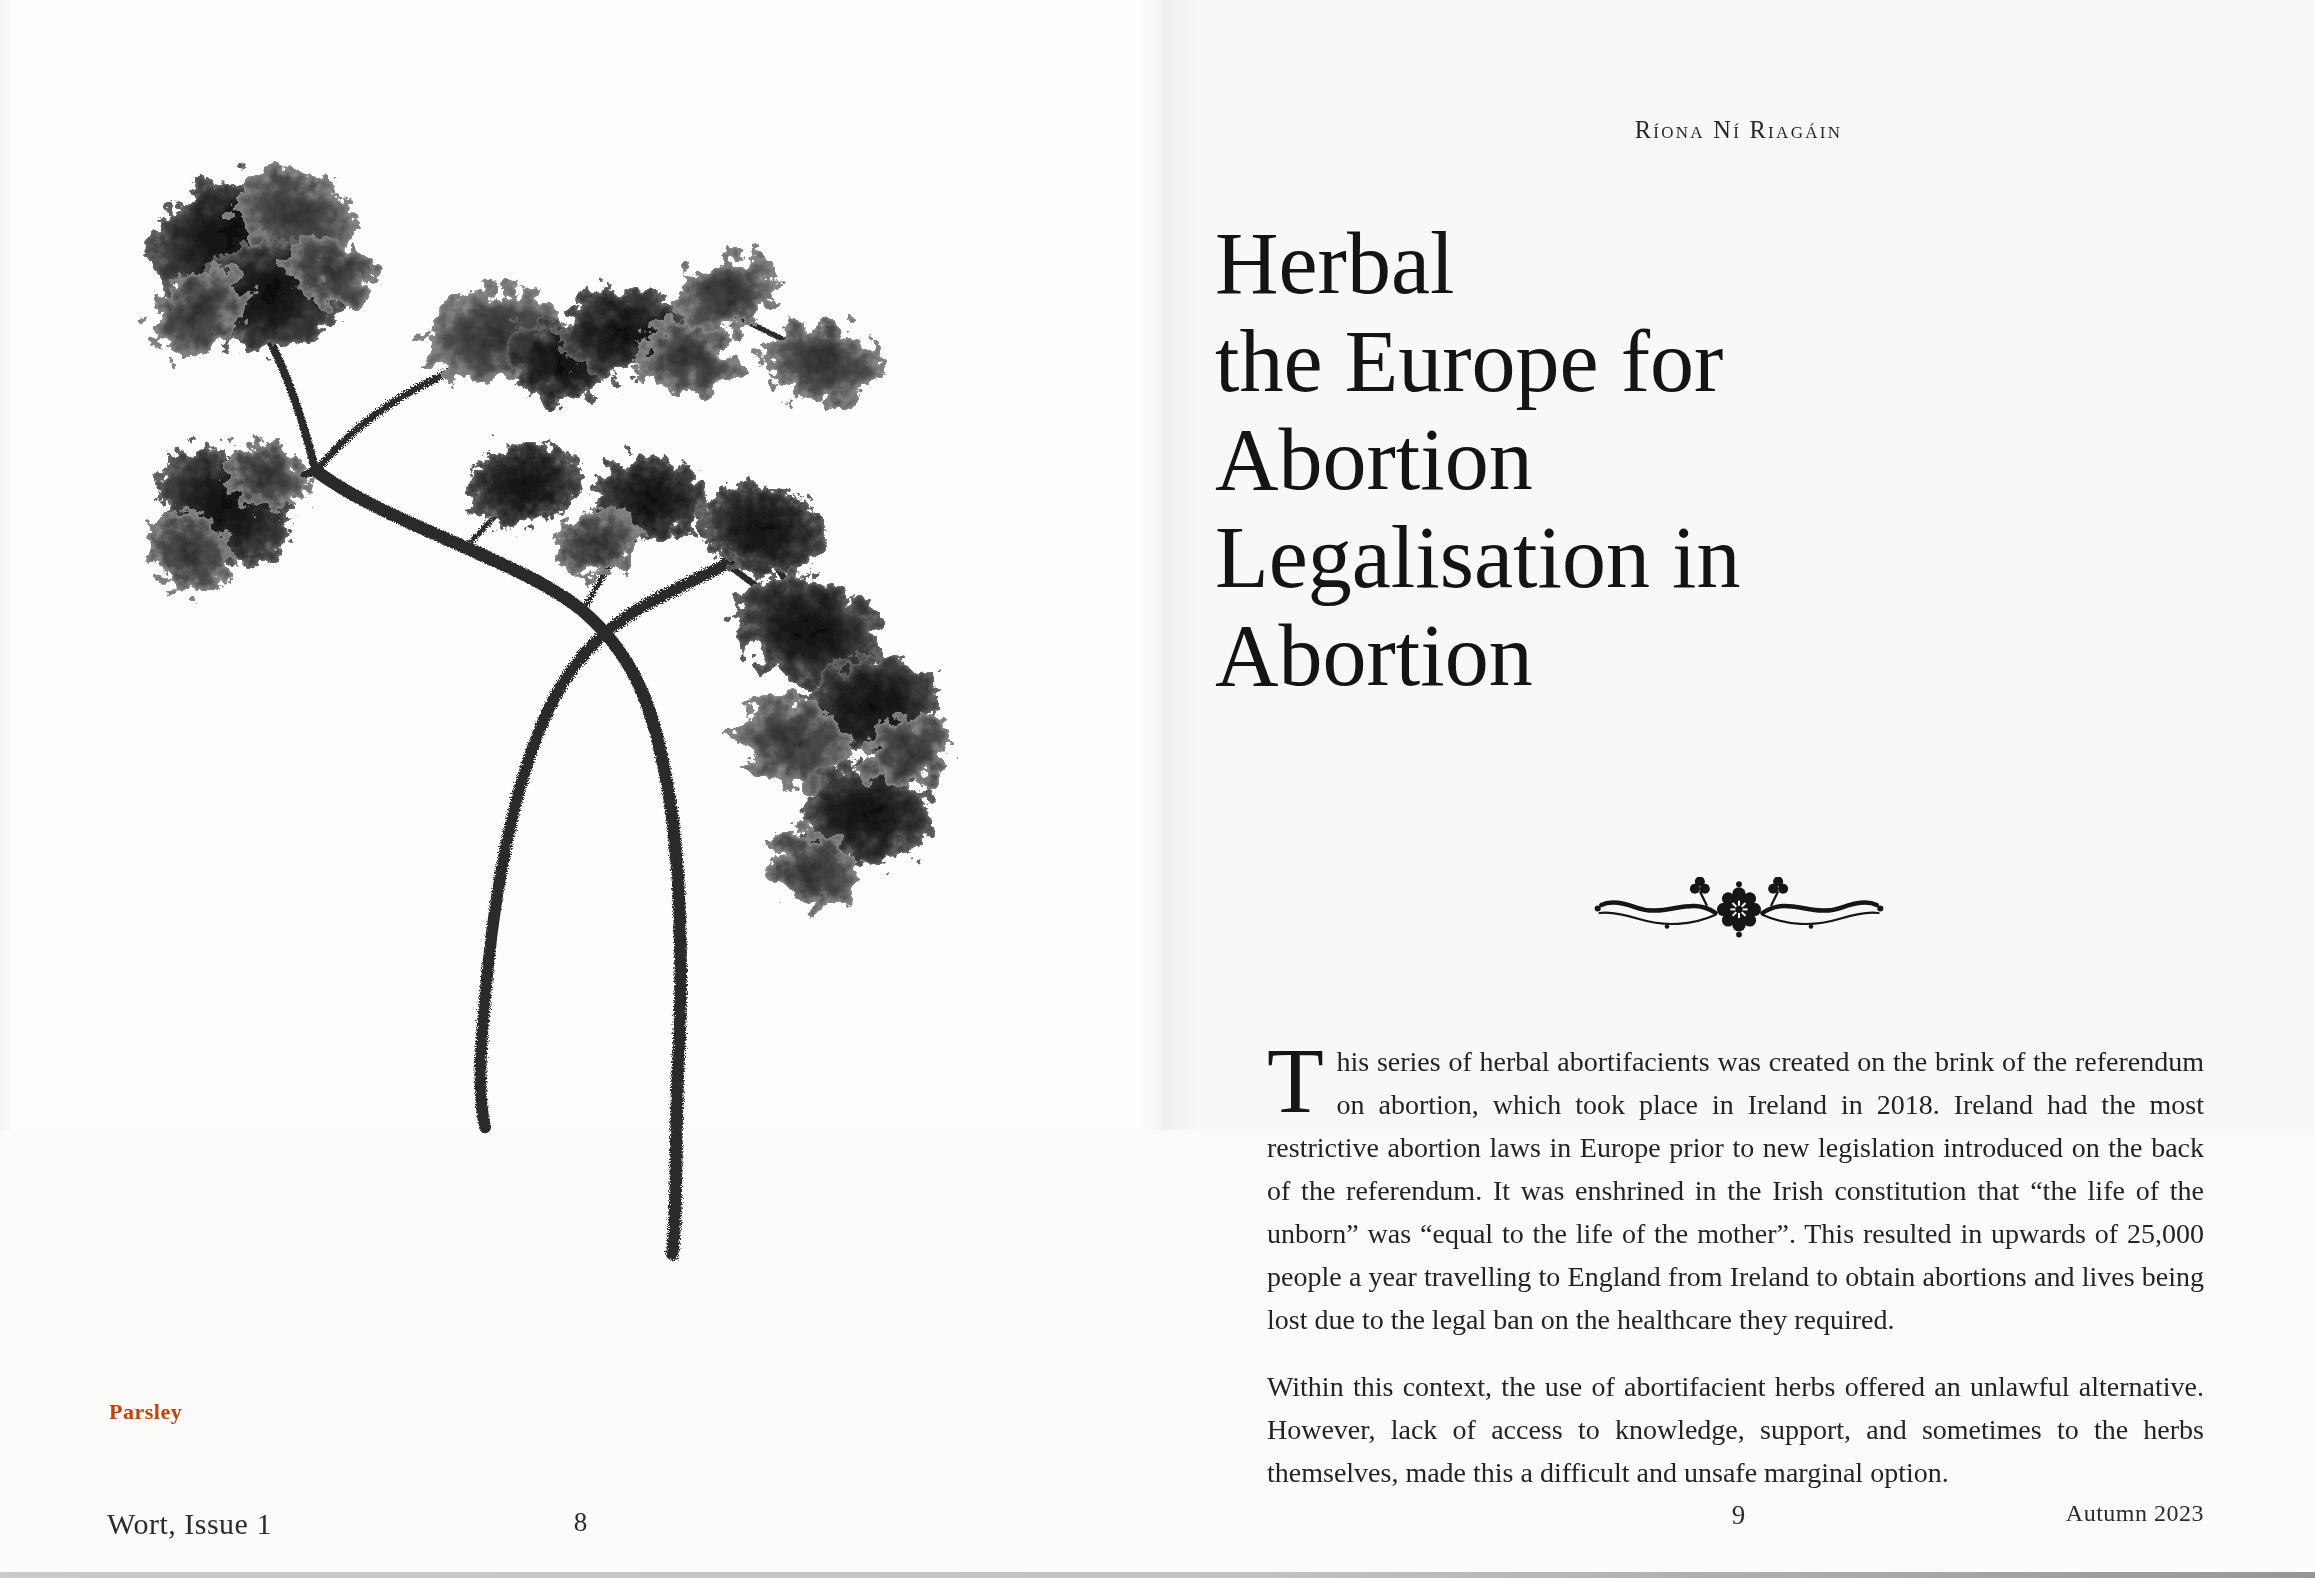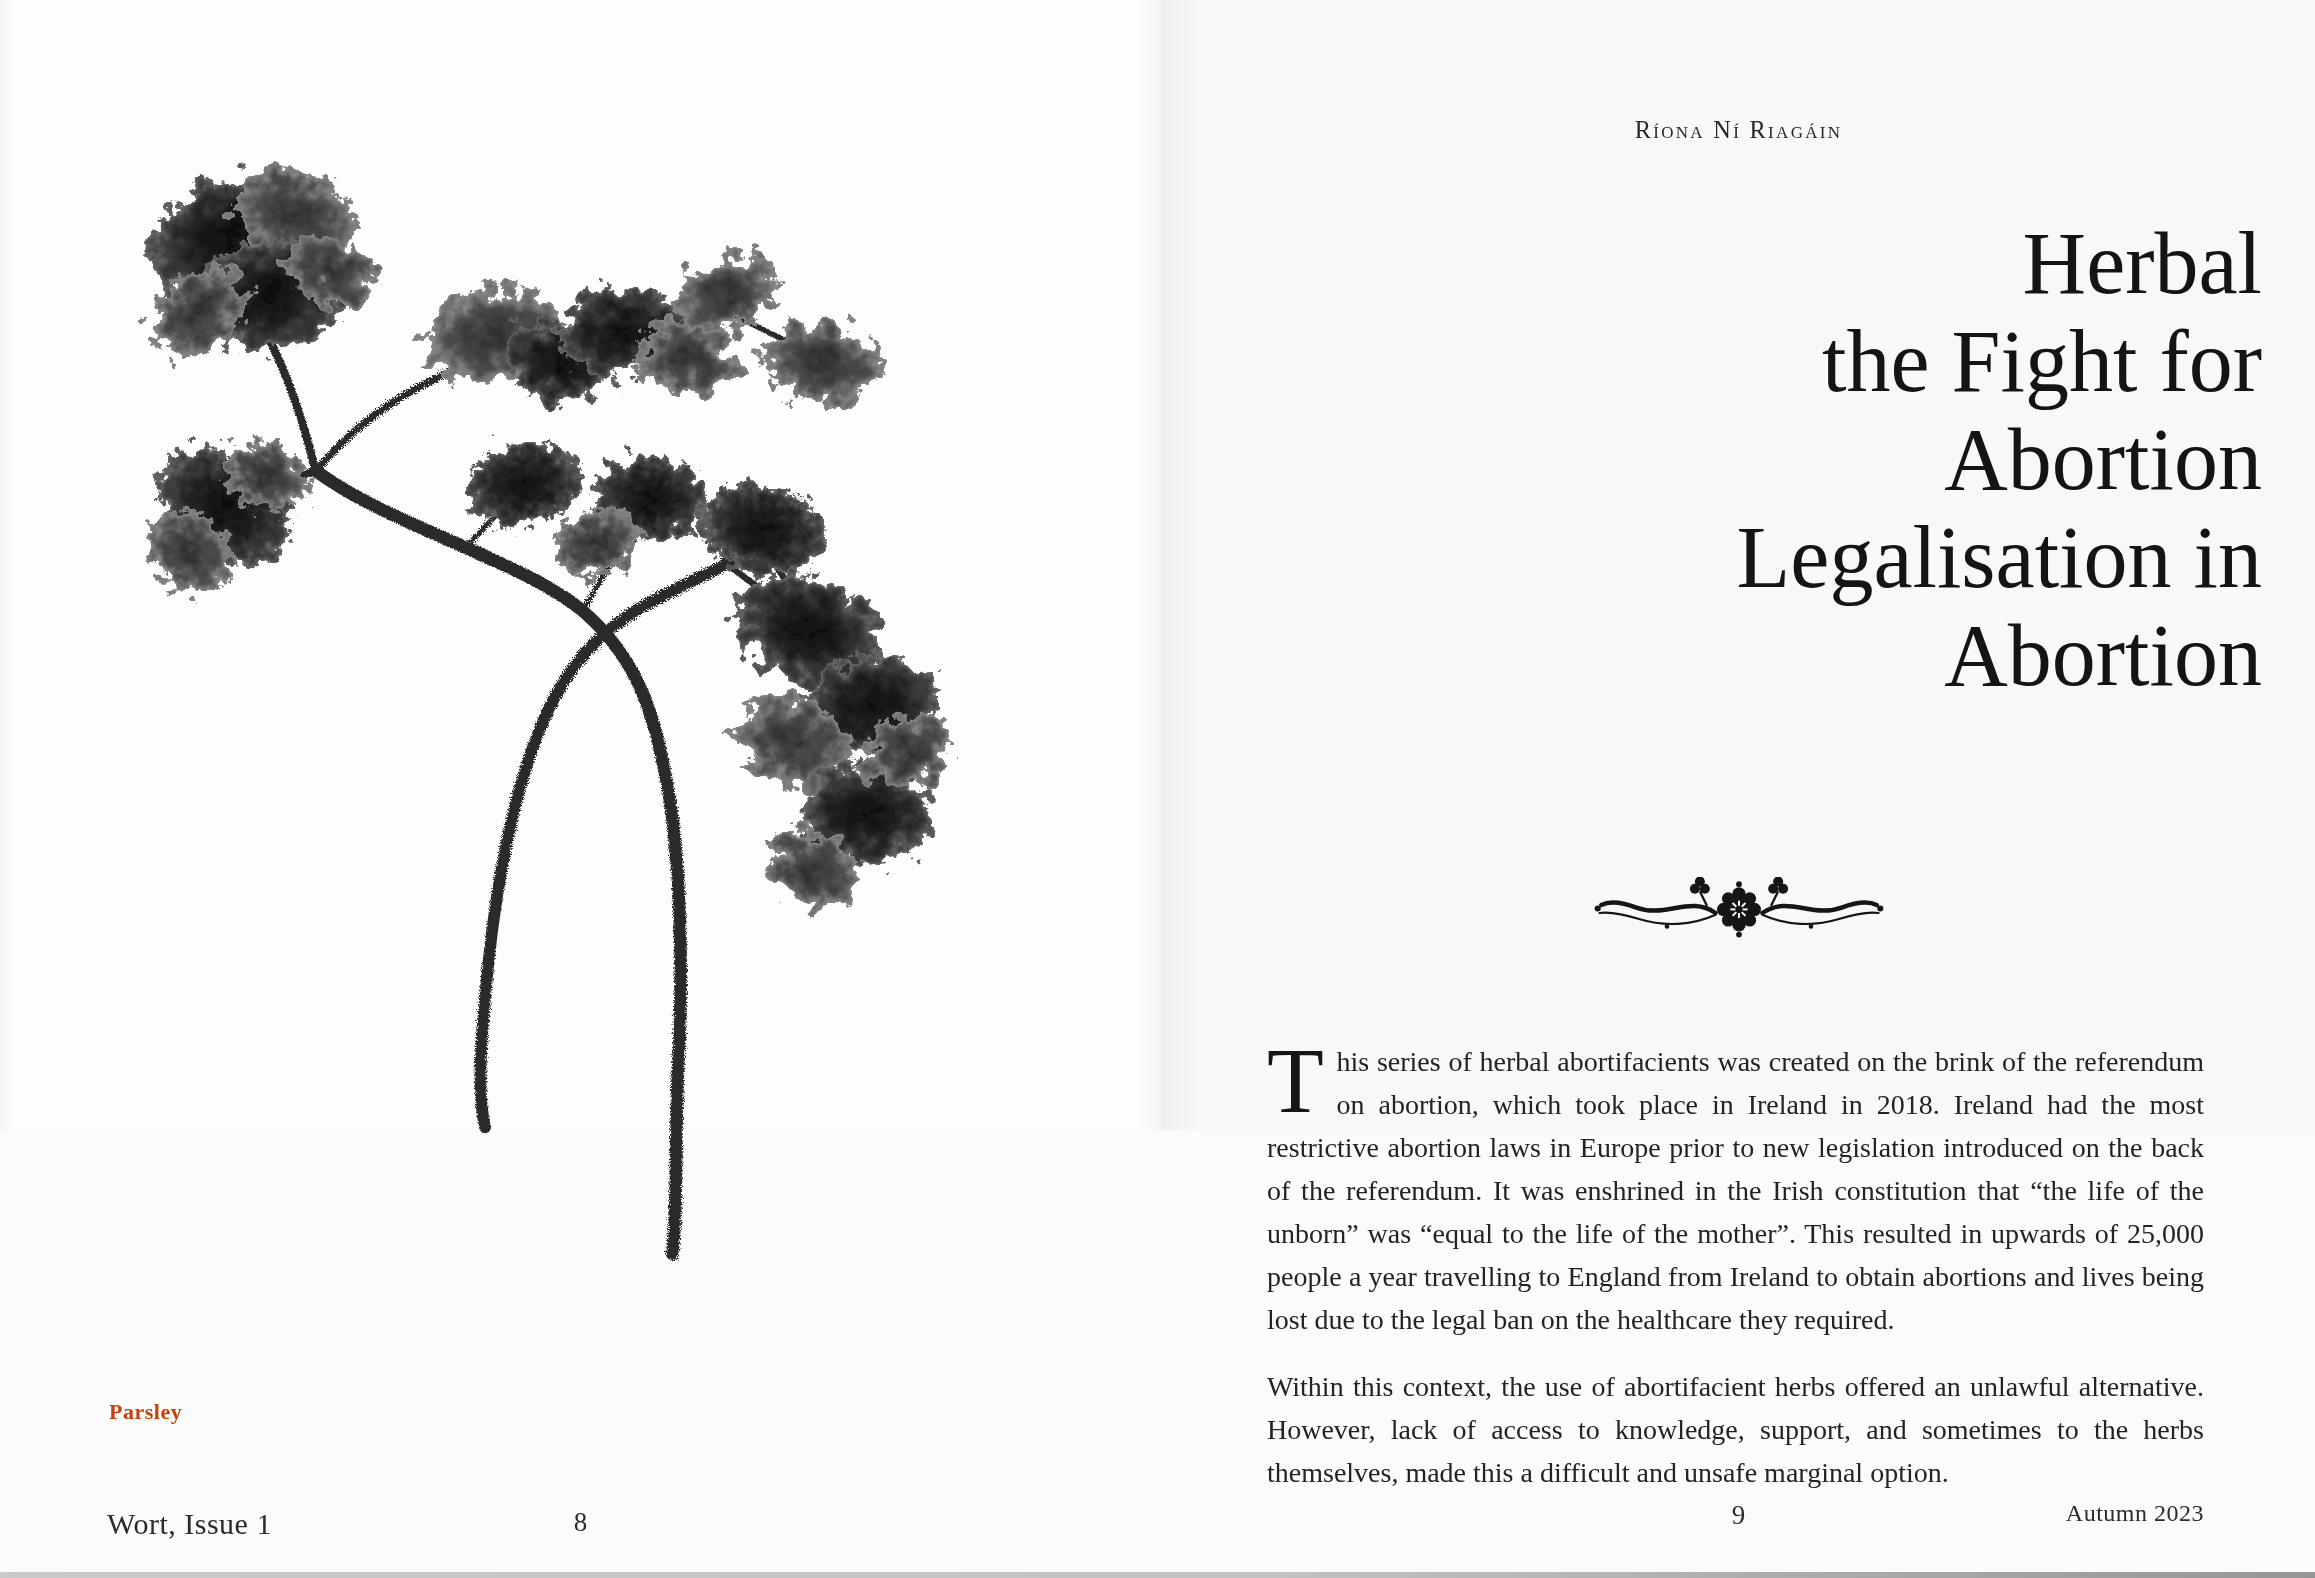--- a/index.html
+++ b/index.html
@@ -41,21 +41,21 @@
     position:absolute;left:0;top:1507px;width:100%;text-align:center;
     font-size:27px;color:#2b2b2b;
   }
 
   
   .author{
     position:absolute;left:0;top:116px;width:100%;text-align:center;
     font-variant:small-caps;font-size:24.4px;letter-spacing:2.3px;color:#262626;
   }
   .title{
-    position:absolute;left:54px;top:215px;width:1047px;text-align:right;
+    position:absolute;left:54px;top:215px;width:1047px;text-align:left;
     font-size:88px;line-height:98px;color:#141414;font-weight:400;
   }
   .ornament{position:absolute;left:0;top:877px;width:100%;text-align:center;}
   .ornament svg{display:inline-block;}
   .body-copy{
     position:absolute;left:106px;top:1040px;width:937px;
     font-size:28px;line-height:43px;color:#232323;text-align:justify;
   }
   .body-copy p{margin:0;}
   .body-copy p + p{margin-top:23.5px;}
@@ -175,21 +175,21 @@
     <div class="footer-left-journal">Wort, Issue 1</div>
     <div class="footer-left-page-number">8</div>
   </div>
 
   <div class="page page--right">
 
     <div class="author">Ríona Ní Riagáin</div>
 
     <div class="title">
       <div>Herbal</div>
-      <div>the Fight for</div>
+      <div>the Europe for</div>
       <div>Abortion</div>
       <div>Legalisation in</div>
       <div>Abortion</div>
     </div>
 
     <div class="ornament">
       <svg width="308" height="63" viewBox="0 0 340 70" xmlns="http://www.w3.org/2000/svg">
         <g fill="#161616" stroke="none">
 
           <g transform="translate(170,36)">

